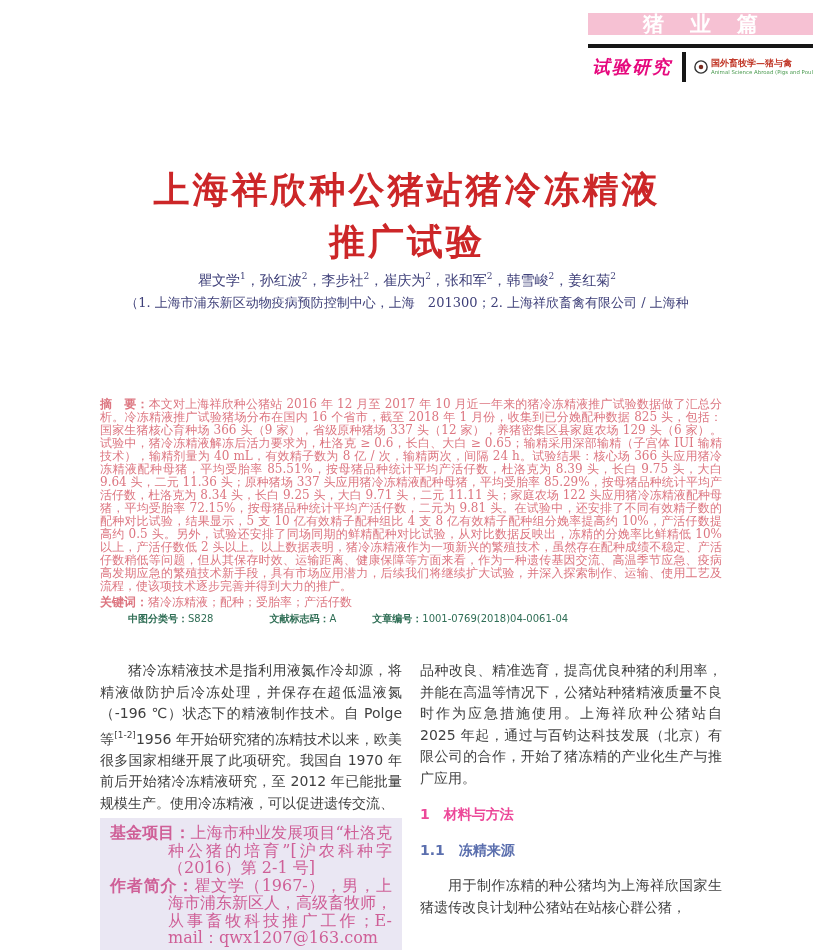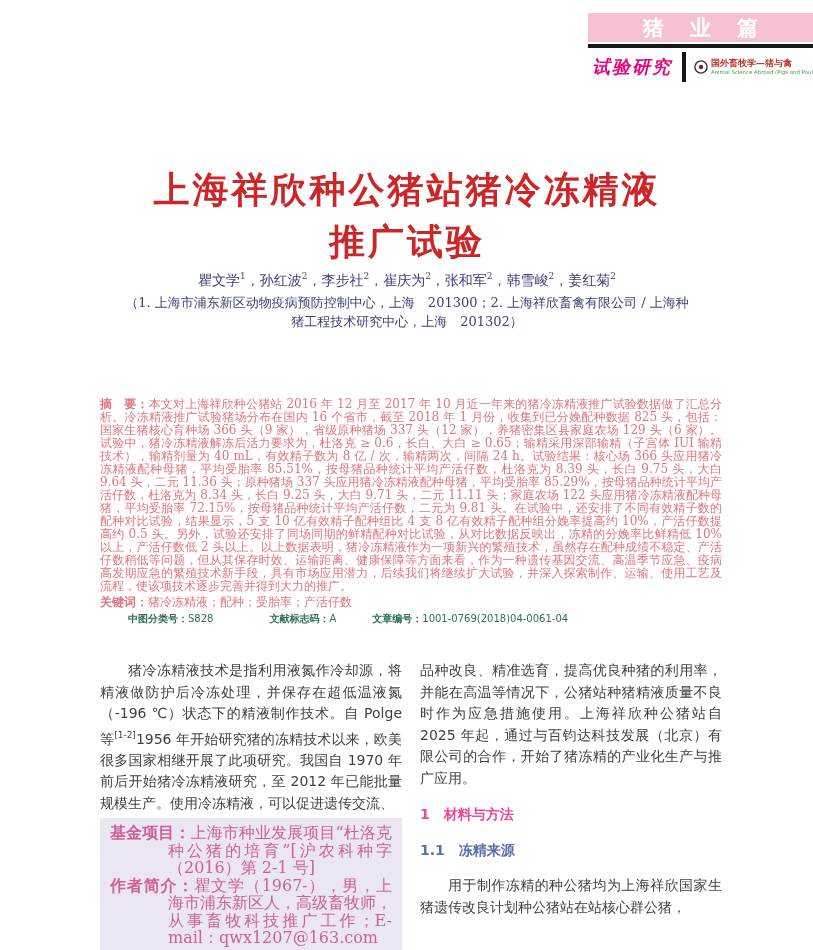--- a/index.html
+++ b/index.html
@@ -1,20 +1,20 @@
 <!DOCTYPE html>
 <html><head>
 <meta charset="utf-8">
 <style>
   html,body{margin:0;padding:0;background:#e8e8e8;}
   .page{position:relative;width:813px;height:950px;background:#ffffff;margin:0 auto;
         font-family:"DejaVu Sans","Liberation Sans",sans-serif;overflow:hidden;}
 
   
-  .banner{position:absolute;left:588px;right:0;top:13px;height:29px;background:#f6c1d3;
+  .banner{position:absolute;left:588px;right:0;top:13px;height:22px;background:#f6c1d3;
           display:flex;align-items:center;justify-content:center;}
   .banner-title{color:#ffffff;font-size:21px;font-weight:bold;letter-spacing:26px;
                 padding-left:26px;font-family:"DejaVu Sans",sans-serif;}
   .banner-rule{position:absolute;left:588px;right:0;top:44px;height:4px;background:#161616;}
   .header-row{position:absolute;left:592px;top:51px;height:32px;display:flex;align-items:center;}
   .column-label{color:#e6097e;font-size:18px;font-weight:bold;font-style:italic;
                 font-family:"DejaVu Serif","Liberation Serif",serif;letter-spacing:2px;white-space:nowrap;}
   .header-divider{width:4px;height:30px;background:#161616;margin:0 8px 0 10px;}
   .logo-block{display:flex;align-items:flex-start;gap:3px;}
   .logo-emblem{width:14px;height:14px;margin-top:1px;}
@@ -94,21 +94,20 @@
   </div>
 
   <div class="article-title">
     <div>上海祥欣种公猪站猪冷冻精液</div>
     <div>推广试验</div>
   </div>
 
   <div class="authors"><span>瞿文学<sup>1</sup></span>，<span>孙红波<sup>2</sup></span>，<span>李步社<sup>2</sup></span>，<span>崔庆为<sup>2</sup></span>，<span>张和军<sup>2</sup></span>，<span>韩雪峻<sup>2</sup></span>，<span>姜红菊<sup>2</sup></span></div>
   <div class="affiliation">
     <div>（1. 上海市浦东新区动物疫病预防控制中心，上海　201300；2. 上海祥欣畜禽有限公司 / 上海种</div>
-    <div>猪工程技术研究中心，上海　201302）</div>
   </div>
 
   <div class="abstract">
     <div><b>摘　要：</b><span>本文对上海祥欣种公猪站 2016 年 12 月至 2017 年 10 月近一年来的猪冷冻精液推广试验数据做了汇总分析。冷冻精液推广试验猪场分布在国内 16 个省市，截至 2018 年 1 月份，收集到已分娩配种数据 825 头，包括：国家生猪核心育种场 366 头（9 家），省级原种猪场 337 头（12 家），养猪密集区县家庭农场 129 头（6 家）。试验中，猪冷冻精液解冻后活力要求为，杜洛克 ≥ 0.6，长白、大白 ≥ 0.65；输精采用深部输精（子宫体 IUI 输精技术），输精剂量为 40 mL，有效精子数为 8 亿 / 次，输精两次，间隔 24 h。试验结果：核心场 366 头应用猪冷冻精液配种母猪，平均受胎率 85.51%，按母猪品种统计平均产活仔数，杜洛克为 8.39 头，长白 9.75 头，大白 9.64 头，二元 11.36 头；原种猪场 337 头应用猪冷冻精液配种母猪，平均受胎率 85.29%，按母猪品种统计平均产活仔数，杜洛克为 8.34 头，长白 9.25 头，大白 9.71 头，二元 11.11 头；家庭农场 122 头应用猪冷冻精液配种母猪，平均受胎率 72.15%，按母猪品种统计平均产活仔数，二元为 9.81 头。在试验中，还安排了不同有效精子数的配种对比试验，结果显示，5 支 10 亿有效精子配种组比 4 支 8 亿有效精子配种组分娩率提高约 10%，产活仔数提高约 0.5 头。另外，试验还安排了同场同期的鲜精配种对比试验，从对比数据反映出，冻精的分娩率比鲜精低 10% 以上，产活仔数低 2 头以上。以上数据表明，猪冷冻精液作为一项新兴的繁殖技术，虽然存在配种成绩不稳定、产活仔数稍低等问题，但从其保存时效、运输距离、健康保障等方面来看，作为一种遗传基因交流、高温季节应急、疫病高发期应急的繁殖技术新手段，具有市场应用潜力，后续我们将继续扩大试验，并深入探索制作、运输、使用工艺及流程，使该项技术逐步完善并得到大力的推广。</span></div>
     <div class="keywords"><b>关键词：</b><span>猪冷冻精液；配种；受胎率；产活仔数</span></div>
   </div>
 
   <div class="meta-row">
     <span class="meta-item meta-gap1"><b>中图分类号：</b><span>S828</span></span>
     <span class="meta-item meta-gap2"><b>文献标志码：</b><span>A</span></span>

